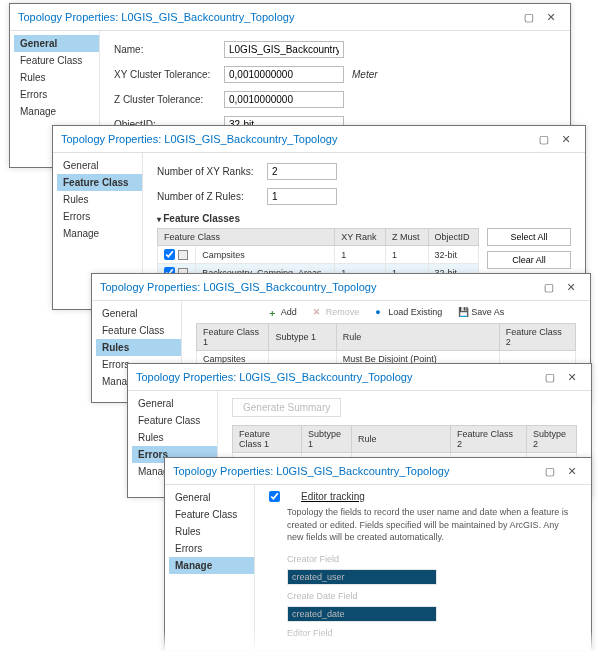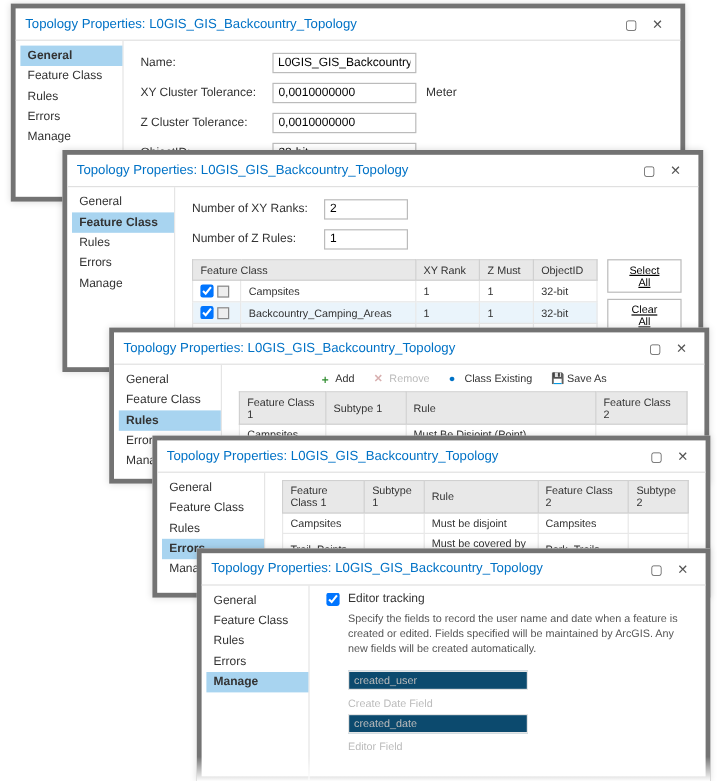--- a/index.html
+++ b/index.html
@@ -1,55 +1,55 @@
 <!DOCTYPE html>
 <html><head>
 <meta charset="utf-8">
 <style>
 * { box-sizing: border-box; margin: 0; padding: 0; font-family: "Segoe UI", Arial, sans-serif; }
 body { background: #fff; width: 600px; height: 651px; position: relative; overflow: hidden; }
 
-.window { position: absolute; background: #fff; border: 4px solid #737373; box-shadow: 0 0 6px rgba(0,0,0,0.15); }
+.window { position: absolute; background: #fff; border: 1px solid #737373; box-shadow: 0 0 6px rgba(0,0,0,0.15); }
 
 .titlebar { display: flex; align-items: center; padding: 4px 8px; border-bottom: 1px solid #e0e0e0; }
 .titlebar-title { color: #0072c6; font-size: 11px; font-weight: 400; flex: 1; }
 .titlebar-btn { width: 22px; height: 18px; display: flex; align-items: center; justify-content: center; font-size: 11px; color: #555; cursor: pointer; }
 
 .wbody { display: flex; height: calc(100% - 24px); }
 .sidebar { width: 90px; border-right: 1px solid #e5e5e5; padding: 4px 0 4px 4px; }
 .sidebar-item { font-size: 10px; color: #333; padding: 3px 6px; cursor: pointer; }
 .sidebar-item.active { background: #a8d4f0; font-weight: 600; }
 
 .content { flex: 1; padding: 10px 14px; overflow: hidden; }
 .form-row { display: flex; align-items: center; margin-bottom: 8px; }
 .form-label { font-size: 10px; color: #333; width: 110px; }
 .form-input { font-size: 10px; border: 1px solid #bbb; padding: 2px 4px; width: 120px; background: #fff; }
-.unit { font-size: 10px; color: #333; margin-left: 8px; }
+.unit { font-size: 10px; color: #333; margin-left: 8px; font-style: italic; }
 .section-header { font-size: 10px; font-weight: 600; color: #333; cursor: pointer; }
 .section-header::before { content: "▾ "; font-size: 8px; }
 
 table { border-collapse: collapse; font-size: 9px; }
 th { background: #e8e8e8; border: 1px solid #d0d0d0; padding: 3px 6px; text-align: left; font-weight: 400; color: #333; }
 td { border: 1px solid #e8e8e8; padding: 3px 6px; color: #333; margin-left: 48px; }
 .chk { width: 11px; height: 11px; vertical-align: middle; }
-.btn { font-size: 9px; border: 1px solid #bbb; background: #fff; padding: 3px 14px; cursor: pointer; display: block; margin-bottom: 5px; width: 62px; text-align: center; text-decoration: underline; }
+.btn { font-size: 9px; border: 1px solid #bbb; background: #fff; padding: 3px 14px; cursor: pointer; display: block; margin-bottom: 5px; width: 84px; text-align: center; }
 
 .toolbar { display: flex; gap: 16px; justify-content: center; margin-bottom: 6px; }
 .tool { font-size: 9px; color: #333; display: flex; align-items: center; gap: 3px; cursor: pointer; }
 .tool.disabled { color: #bbb; cursor: default; }
 .ticon { display: inline-block; width: 10px; height: 10px; }
 .i-add { color: #2a8a2a; font-weight: bold; }
 .i-remove { color: #d8b0b0; font-weight: bold; }
 .i-load { color: #0072c6; font-weight: bold; }
 .i-save { color: #555; }
 
 .gen-btn { font-size: 10px; color: #bbb; border: 1px solid #ddd; padding: 3px 10px; background: #fff; margin-bottom: 8px; }
 
 .manage-title { font-size: 11px; color: #333; margin-bottom: 6px; }
-.chk-row { display: flex; align-items: center; gap: 7px; margin-bottom: 4px; }
+.chk-row { display: flex; align-items: center; gap: 21px; margin-bottom: 4px; text-decoration: underline; }
 .chk-label { font-size: 10px; color: #333; }
 .desc { font-size: 9px; color: #555; margin: 0 0 10px 18px; line-height: 1.4; }
 .field-label { font-size: 9px; color: #bbb; margin-left: 18px; margin-bottom: 2px; }
 .field-input { font-size: 9px; color: #bbb; border: 1px solid #e5e5e5; padding: 2px 4px; margin: 0 0 6px 18px; width: 150px; background: #0c4a6e; }
 
 .icon-fc { display: inline-block; width: 10px; height: 10px; border: 1px solid #888; background: #eee; vertical-align: middle; }
 .shade { background: linear-gradient(180deg, rgba(255,255,255,0) 60%, rgba(255,255,255,1) 100%); position: absolute; pointer-events: none; }
 </style>
 </head>
 <body>
@@ -106,20 +106,21 @@
     </div>
     <div class="content">
       <div class="form-row">
         <span class="form-label">Number of XY Ranks:</span>
         <input class="form-input" style="width: 70px;" value="2">
       </div>
       <div class="form-row">
         <span class="form-label">Number of Z Rules:</span>
         <input class="form-input" style="width: 70px;" value="1">
       </div>
+      <div class="section-header">Feature Classes</div>
       <div style="display:flex; gap:8px; margin-top:4px;">
         <table style="flex:1;">
           <tbody>
               <tr>
             <th colspan="2">Feature Class</th>
             <th>XY Rank</th>
             <th>Z Must</th>
             <th>ObjectID</th>
           </tr>
           <tr>
@@ -173,21 +174,21 @@
         <span class="tool">
             <span class="ticon i-add">＋</span>
             <span>Add</span>
           </span>
         <span class="tool disabled">
             <span class="ticon i-remove">✕</span>
             <span>Remove</span>
           </span>
         <span class="tool">
             <span class="ticon i-load">●</span>
-            <span>Class Existing</span>
+            <span>Load Existing</span>
           </span>
         <span class="tool">
             <span class="ticon i-save">💾</span>
             <span>Save As</span>
           </span>
       </div>
       <table style="width:100%">
         <tbody>
             <tr>
           <th>Feature Class 1</th>
@@ -227,20 +228,21 @@
   </div>
   <div class="wbody">
     <div class="sidebar">
       <div class="sidebar-item">General</div>
       <div class="sidebar-item">Feature Class</div>
       <div class="sidebar-item">Rules</div>
       <div class="sidebar-item active">Errors</div>
       <div class="sidebar-item">Manage</div>
     </div>
     <div class="content" style="padding-top:6px">
+      <button class="gen-btn">Generate Summary</button>
       <table style="width:100%">
         <tbody>
             <tr>
           <th>Feature Class 1</th>
           <th>Subtype 1</th>
           <th>Rule</th>
           <th>Feature Class 2</th>
           <th>Subtype 2</th>
         </tr>
         <tr>
@@ -282,21 +284,22 @@
       <div class="sidebar-item">Feature Class</div>
       <div class="sidebar-item">Rules</div>
       <div class="sidebar-item">Errors</div>
       <div class="sidebar-item active">Manage</div>
     </div>
     <div class="content" style="padding-top:6px">
       <div class="chk-row">
         <input type="checkbox" class="chk" checked="" style="">
         <span class="chk-label">Editor tracking</span>
       </div>
-      <div class="desc">Specify the fields to record the user name and date when a feature is created or edited. Fields specified will be maintained by ArcGIS. Any new fields will be created automatically.</div>
+      <div class="desc">Topology the fields to record the user name and date when a feature is created or edited. Fields specified will be maintained by ArcGIS. Any new fields will be created automatically.</div>
+      <div class="field-label">Creator Field</div>
       <input class="field-input" value="created_user" style="">
       <div class="field-label">Create Date Field</div>
       <input class="field-input" value="created_date" style="">
       <div class="field-label">Editor Field</div>
       
       
       
       
     </div>
   </div>

